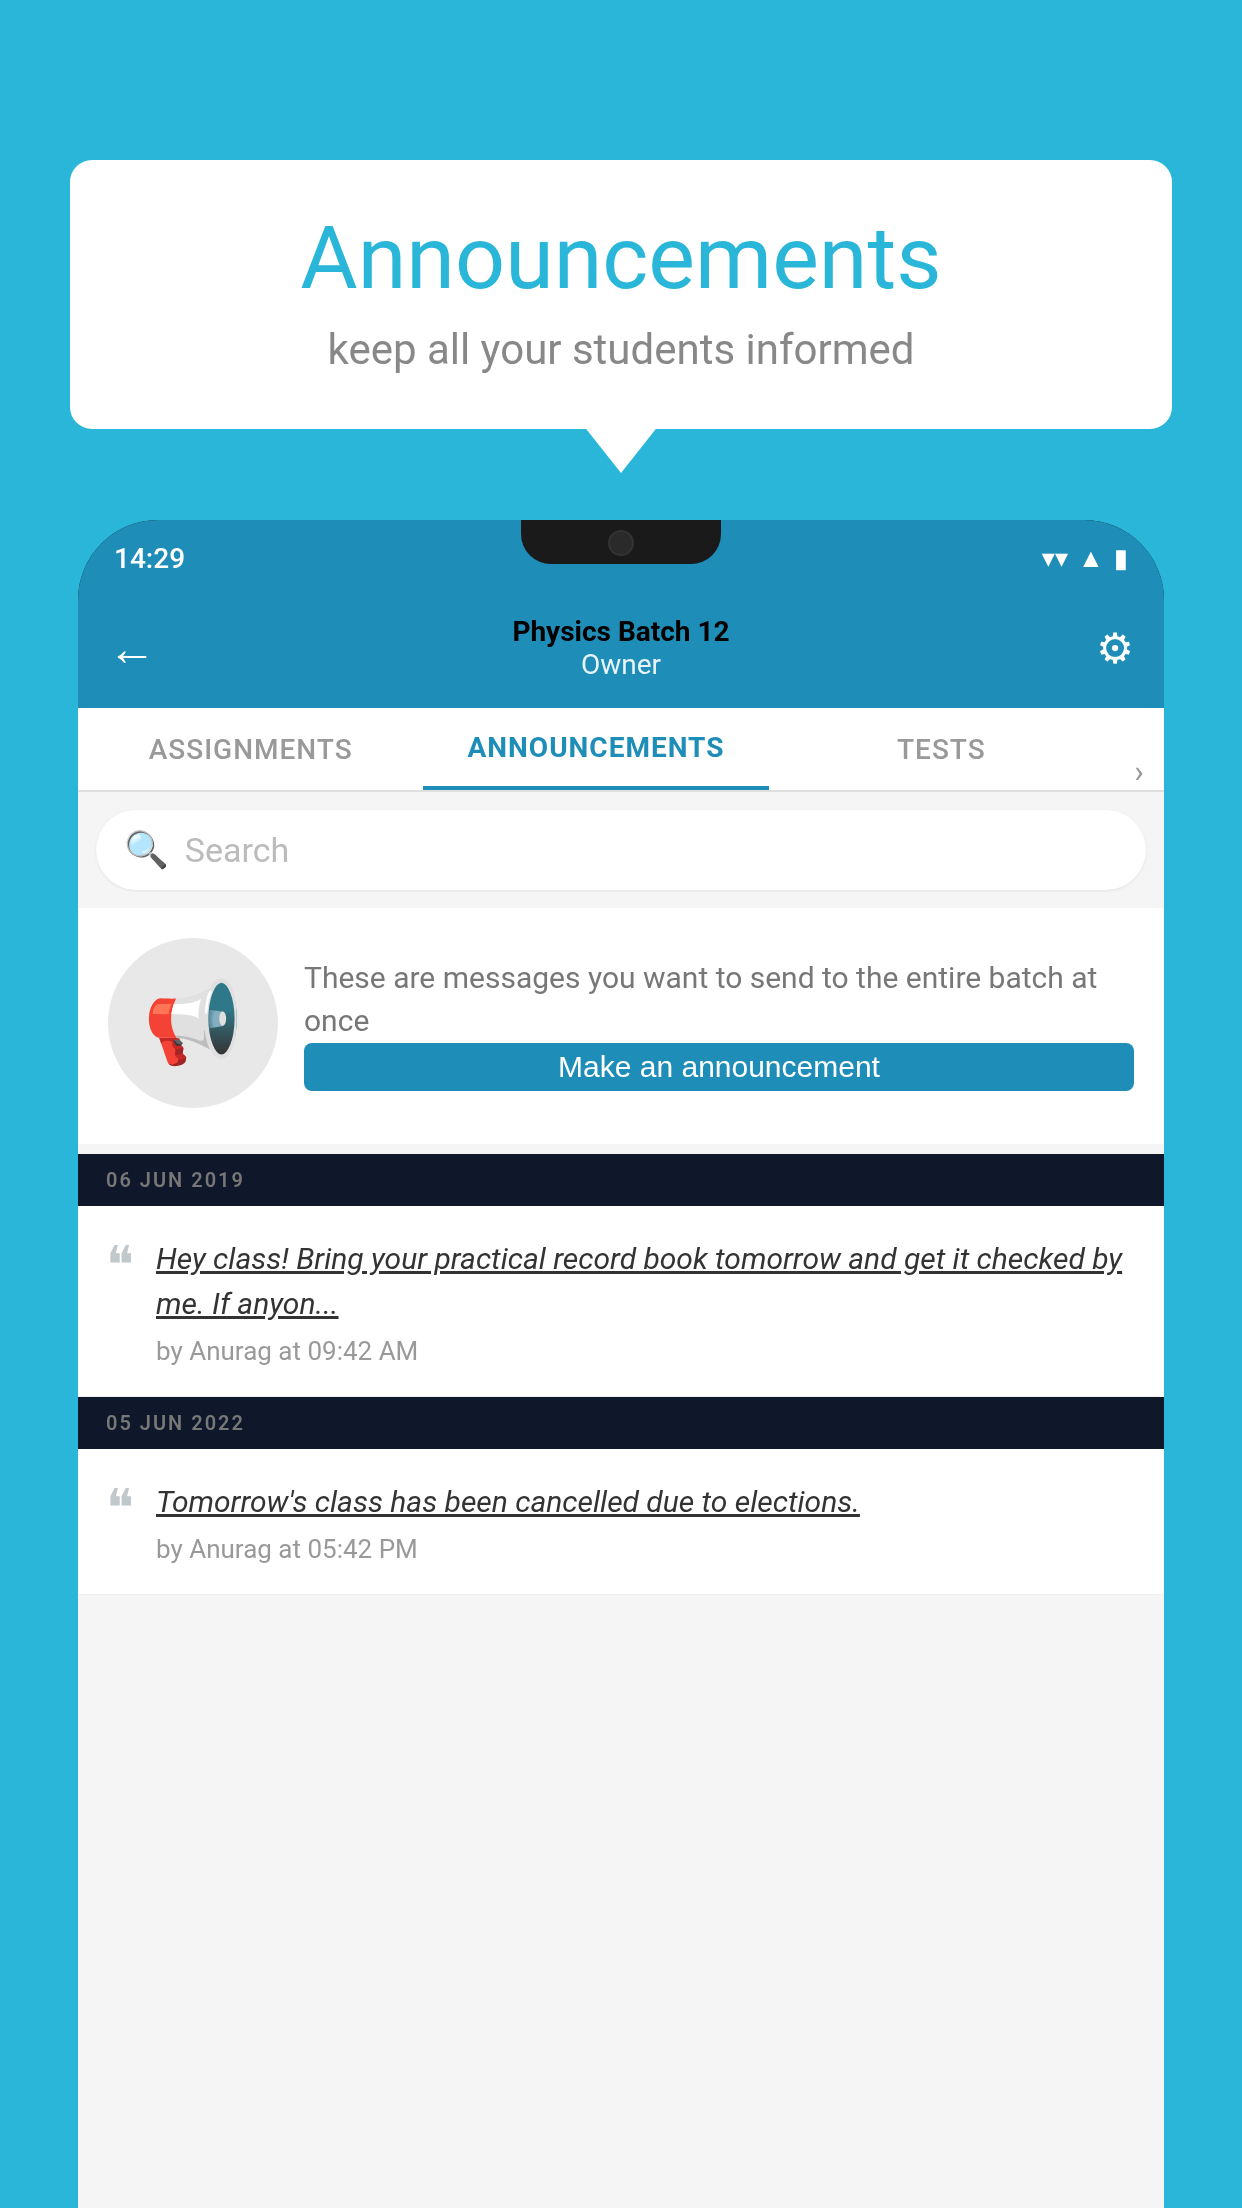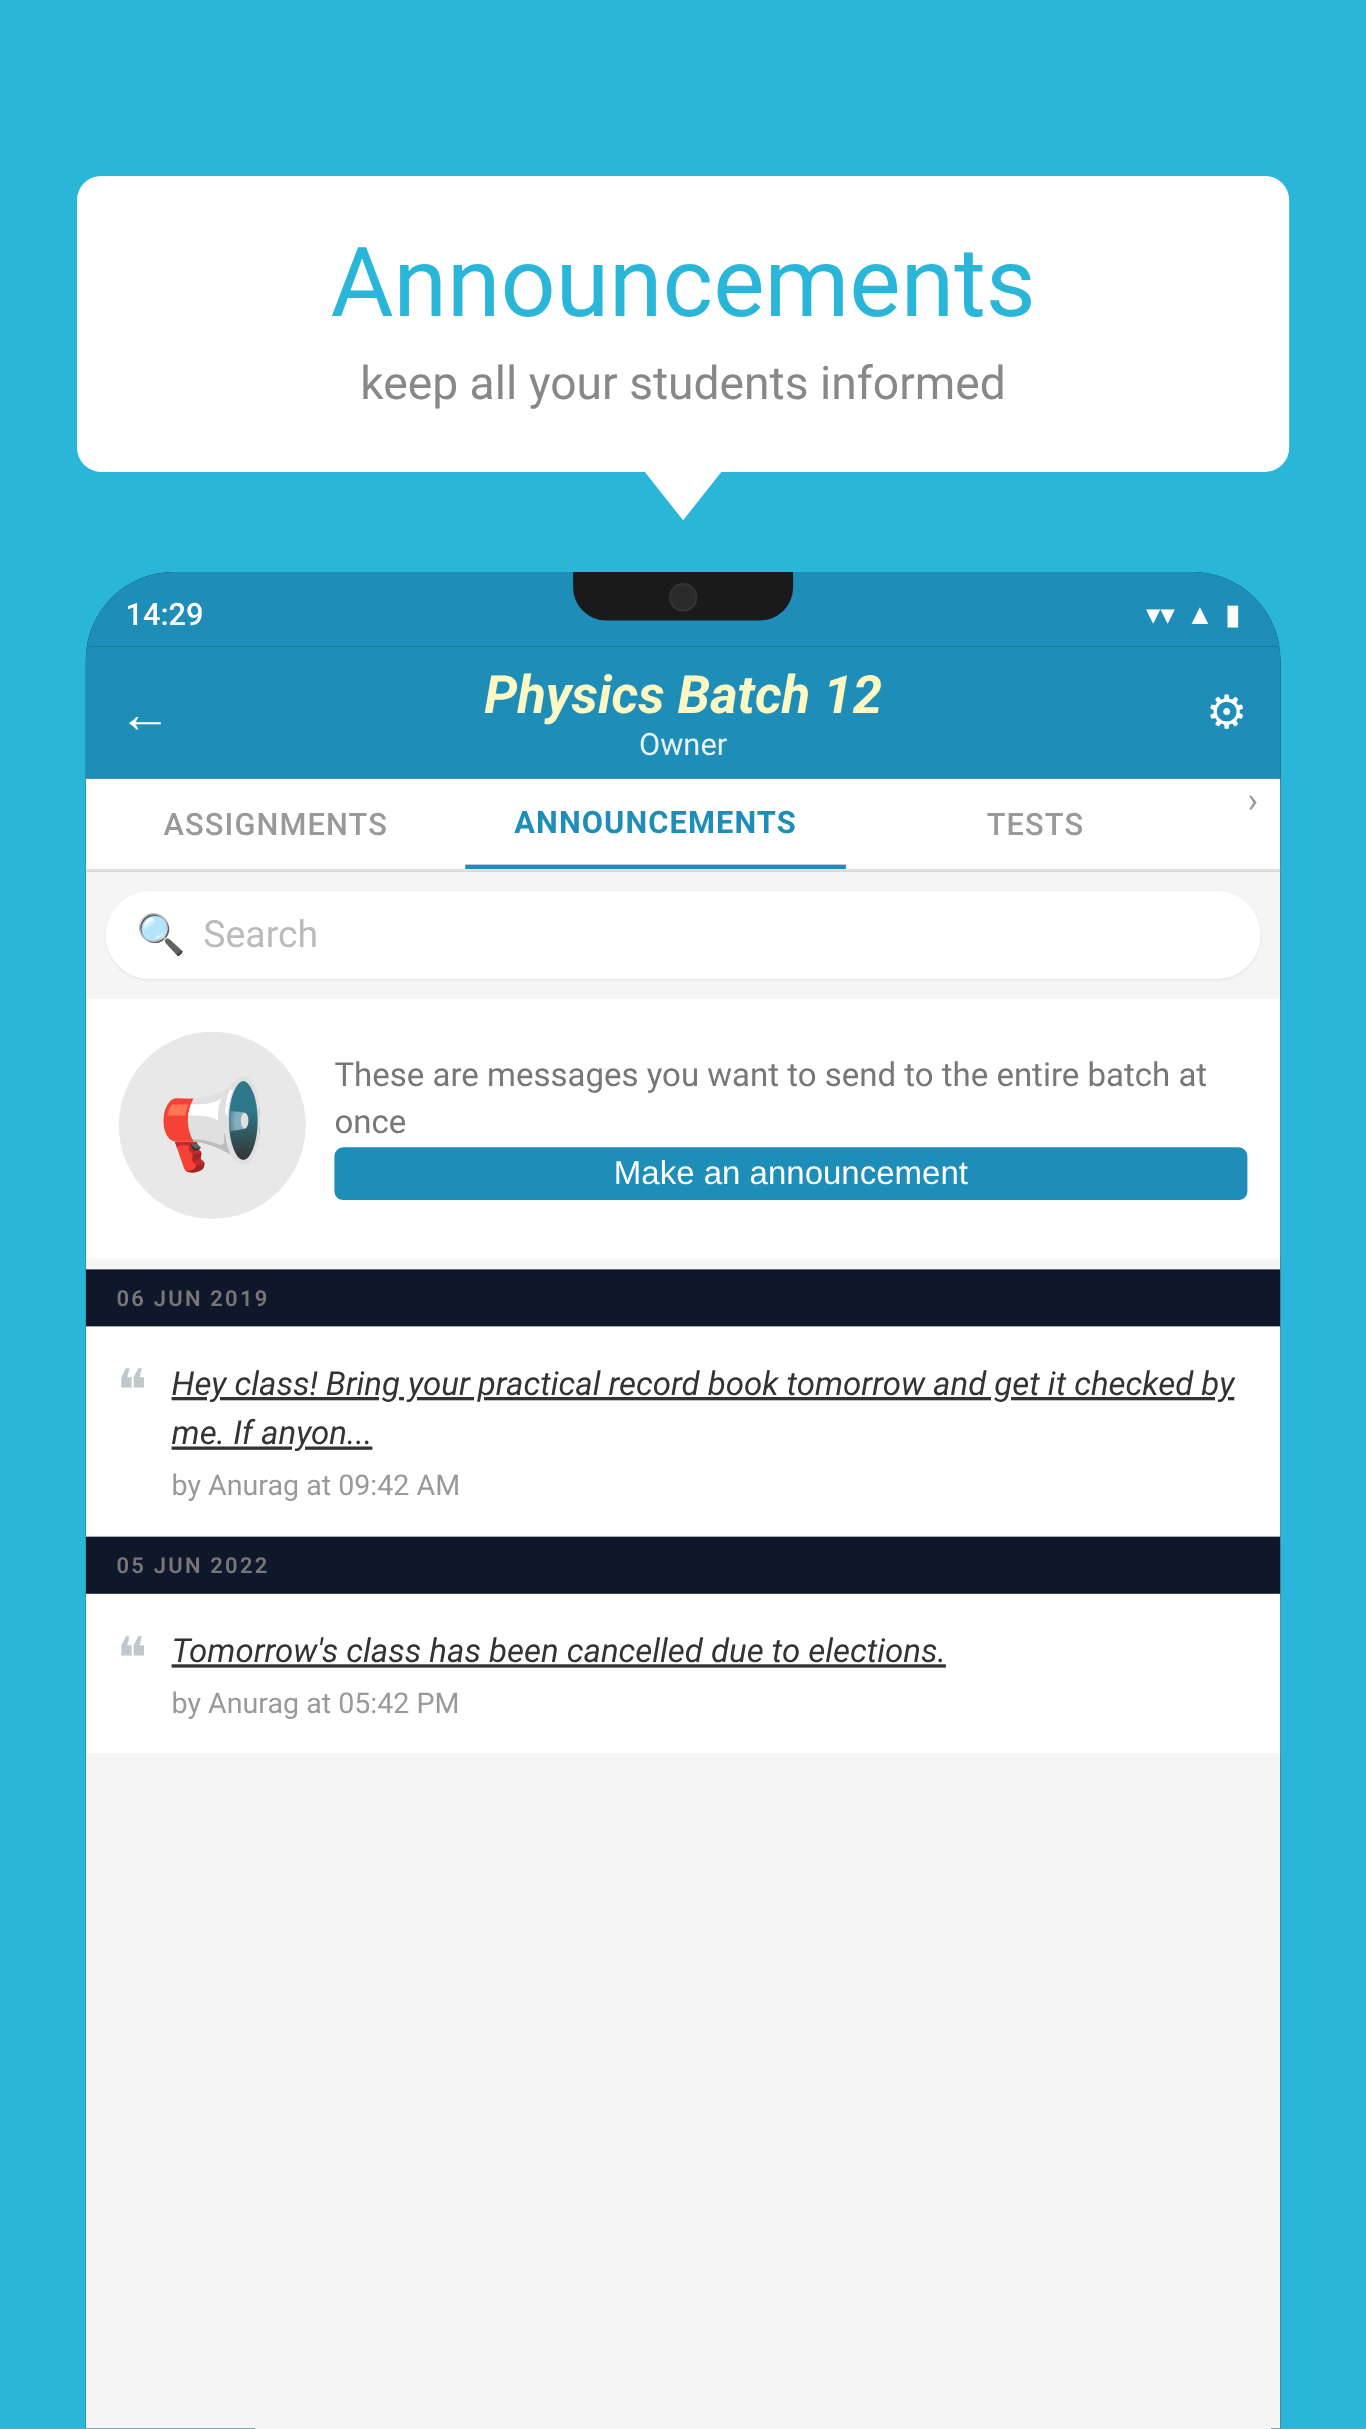--- a/index.html
+++ b/index.html
@@ -127,45 +127,44 @@
       color: white;
       font-size: 48px;
       cursor: pointer;
       width: 60px;
     }
     .app-bar-title-group {
       text-align: center;
       flex: 1;
     }
     .app-bar-title {
-      color: #fef9c3;
-      font-size: 48px;
+      color: #000000;
+      font-size: 28px;
       font-weight: 700;
-      font-style: italic;
     }
     .app-bar-subtitle {
       color: rgba(255,255,255,0.9);
       font-size: 28px;
       font-weight: 400;
     }
     .app-bar-settings {
       color: white;
       font-size: 42px;
       cursor: pointer;
       width: 60px;
       text-align: right;
     }
 
     
     .tabs {
       background: white;
       display: flex;
       border-bottom: 2px solid #e0e0e0;
       height: 84px;
-      align-items: flex-start;
+      align-items: flex-end;
     }
     .tab {
       flex: 1;
       text-align: center;
       font-size: 28px;
       font-weight: 500;
       color: #999;
       height: 100%;
       display: flex;
       align-items: center;

